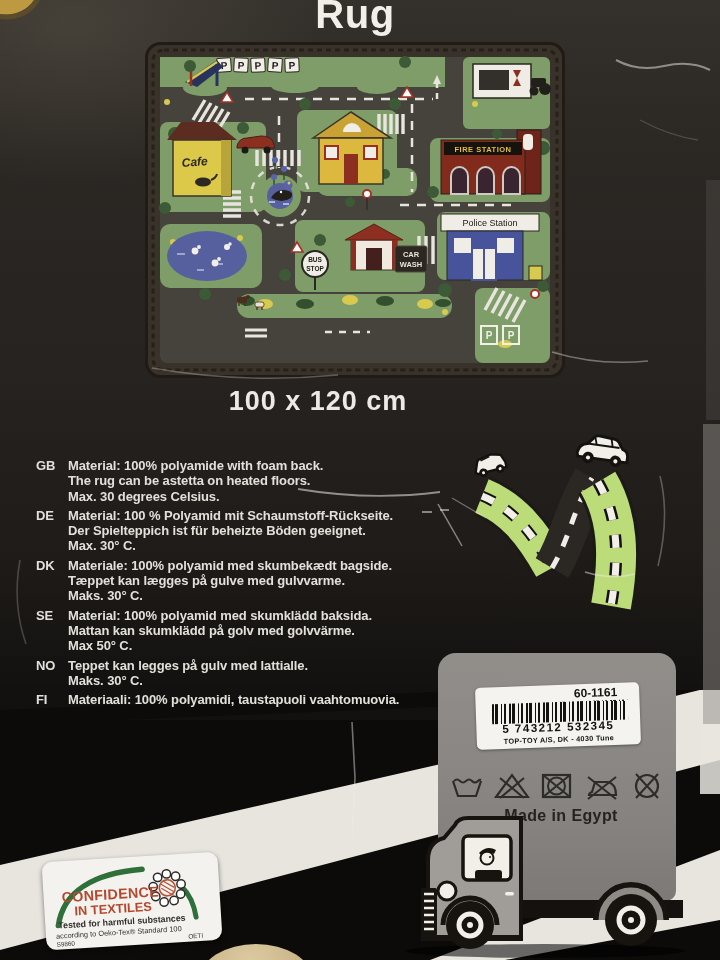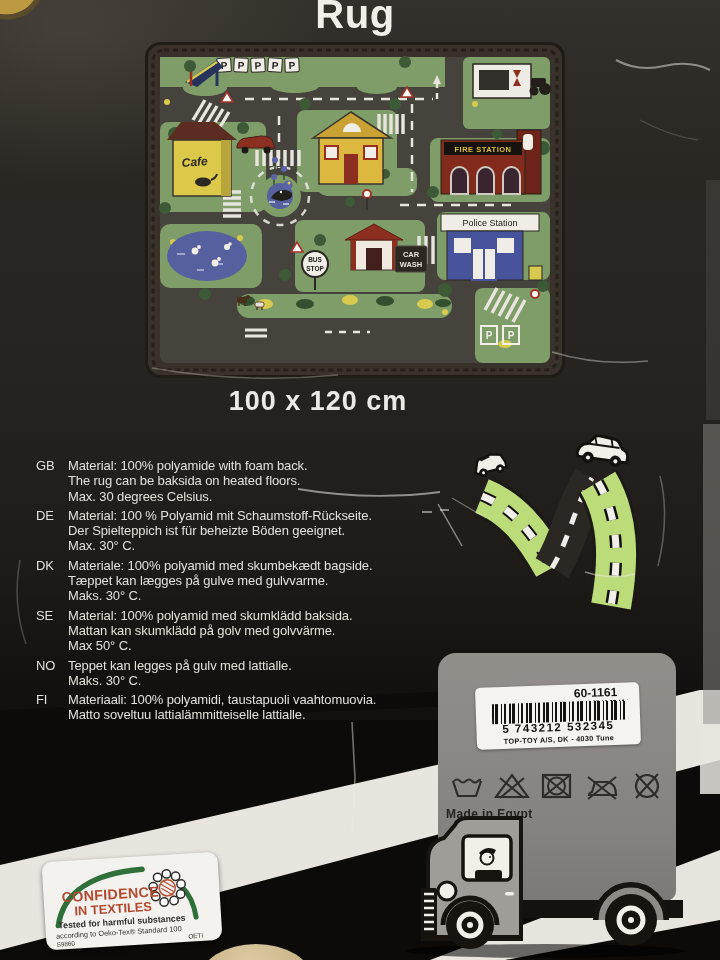--- a/index.html
+++ b/index.html
@@ -14,40 +14,40 @@
   .title{
     left:0;top:-8px;width:710px;text-align:center;
     font-size:40px;font-weight:bold;color:#f2efe9;letter-spacing:.5px;z-index:2;
   }
   .size-label{
     left:0;top:386px;width:636px;text-align:center;
     font-size:27px;font-weight:bold;color:#eceae5;letter-spacing:1px;z-index:2;
   }
   .rug-wrap{left:143px;top:42px;width:424px;height:336px;z-index:2;}
   .langs{left:36px;top:458px;width:450px;z-index:2;}
-  .lang-row{display:flex;margin-bottom:4px;color:#e3e0da;font-size:13px;font-weight:normal;line-height:15.3px;letter-spacing:-.1px;}
+  .lang-row{display:flex;margin-bottom:4px;color:#e3e0da;font-size:13px;font-weight:bold;line-height:15.3px;letter-spacing:-.1px;}
   .lang-code{width:32px;flex:none;}
   .ribbon-wrap{left:420px;top:420px;width:260px;height:210px;z-index:2;}
   .zebra-wrap{left:0;top:690px;width:720px;height:270px;z-index:1;}
   .cargo{
     left:438px;top:653px;width:238px;height:248px;z-index:2;
     background:linear-gradient(180deg,#928f8b,#868380 65%,#7c7976);
     border-radius:18px 18px 10px 10px;
   }
   .bc-label{
     position:absolute;left:38px;top:32px;width:164px;height:62px;background:#f5f3ef;
     border-radius:5px;transform:rotate(-2deg);box-shadow:0 1px 3px rgba(0,0,0,.4);
   }
   .item-no{position:absolute;right:22px;top:2px;font-size:12px;font-weight:600;color:#15130f;}
   .barcode{position:absolute;left:16px;right:12px;top:17px;height:20px;
     background:repeating-linear-gradient(90deg,#14120f 0 2px,#f5f3ef 2px 3px,#14120f 3px 6px,#f5f3ef 6px 9px,#14120f 9px 10px,#f5f3ef 10px 12px,#14120f 12px 14px,#f5f3ef 14px 17px);}
   .ean{position:absolute;left:0;right:0;top:36px;text-align:center;font-size:11.5px;font-weight:bold;letter-spacing:1.5px;color:#15130f;}
   .supplier{position:absolute;left:0;right:0;top:50px;text-align:center;font-size:7.3px;font-weight:700;letter-spacing:.3px;color:#15130f;}
   .care-row{position:absolute;left:0;right:0;top:118px;display:flex;justify-content:center;gap:9px;}
-  .made-in{position:absolute;left:0;right:0;top:154px;text-align:left;font-size:12px;font-weight:bold;color:#26231f;letter-spacing:.4px;padding-left:8px;}
+  .made-in{position:absolute;left:0;right:0;top:154px;text-align:center;font-size:16px;font-weight:bold;color:#26231f;letter-spacing:.4px;padding-left:8px;}
   .truck-wrap{left:395px;top:648px;width:330px;height:312px;z-index:3;}
   .cert-label{
     left:44px;top:857px;width:176px;height:88px;background:#f4f2ee;border-radius:10px;
     transform:rotate(-3.5deg);z-index:4;box-shadow:0 2px 5px rgba(0,0,0,.5);
   }
   .thumb{
     left:200px;top:944px;width:112px;height:70px;border-radius:50%;z-index:4;
     background:radial-gradient(circle at 45% 30%, #decba2, #c6b184 75%);
   }
   .overlay{left:0;top:0;width:720px;height:960px;z-index:10;pointer-events:none;}
@@ -311,21 +311,21 @@
     </svg>
   </div>
 
   <div class="abs size-label">100 x 120 cm</div>
 
   <div class="abs langs">
     <div class="lang-row">
       <div class="lang-code">GB</div>
       <div>
           <div>Material: 100% polyamide with foam back.</div>
-          <div>The rug can be baksida on heated floors.</div>
+          <div>The rug can be astetta on heated floors.</div>
           <div>Max. 30 degrees Celsius.</div>
         </div>
     </div>
     <div class="lang-row">
       <div class="lang-code">DE</div>
       <div>
           <div>Material: 100 % Polyamid mit Schaumstoff-Rückseite.</div>
           <div>Der Spielteppich ist für beheizte Böden geeignet.</div>
           <div>Max. 30° C.</div>
         </div>
@@ -350,21 +350,20 @@
       <div class="lang-code">NO</div>
       <div>
           <div>Teppet kan legges på gulv med lattialle.</div>
           <div>Maks. 30° C.</div>
         </div>
     </div>
     <div class="lang-row">
       <div class="lang-code">FI</div>
       <div>
           <div>Materiaali: 100% polyamidi, taustapuoli vaahtomuovia.</div>
-          <div>Matto soveltuu lattialämmitteiselle lattialle.</div>
         </div>
     </div>
   </div>
 
   <div class="abs zebra-wrap">
     <svg viewBox="0 0 720 270" width="720" height="270">
       <rect x="0" y="30" width="720" height="240" fill="#0d0b09"></rect>
       <polygon points="0,20 720,-10 720,5 0,35" fill="#0d0b09"></polygon>
       <g fill="#e8e5df">
         <polygon points="598,25 720,-5 720,48 615,72"></polygon>

